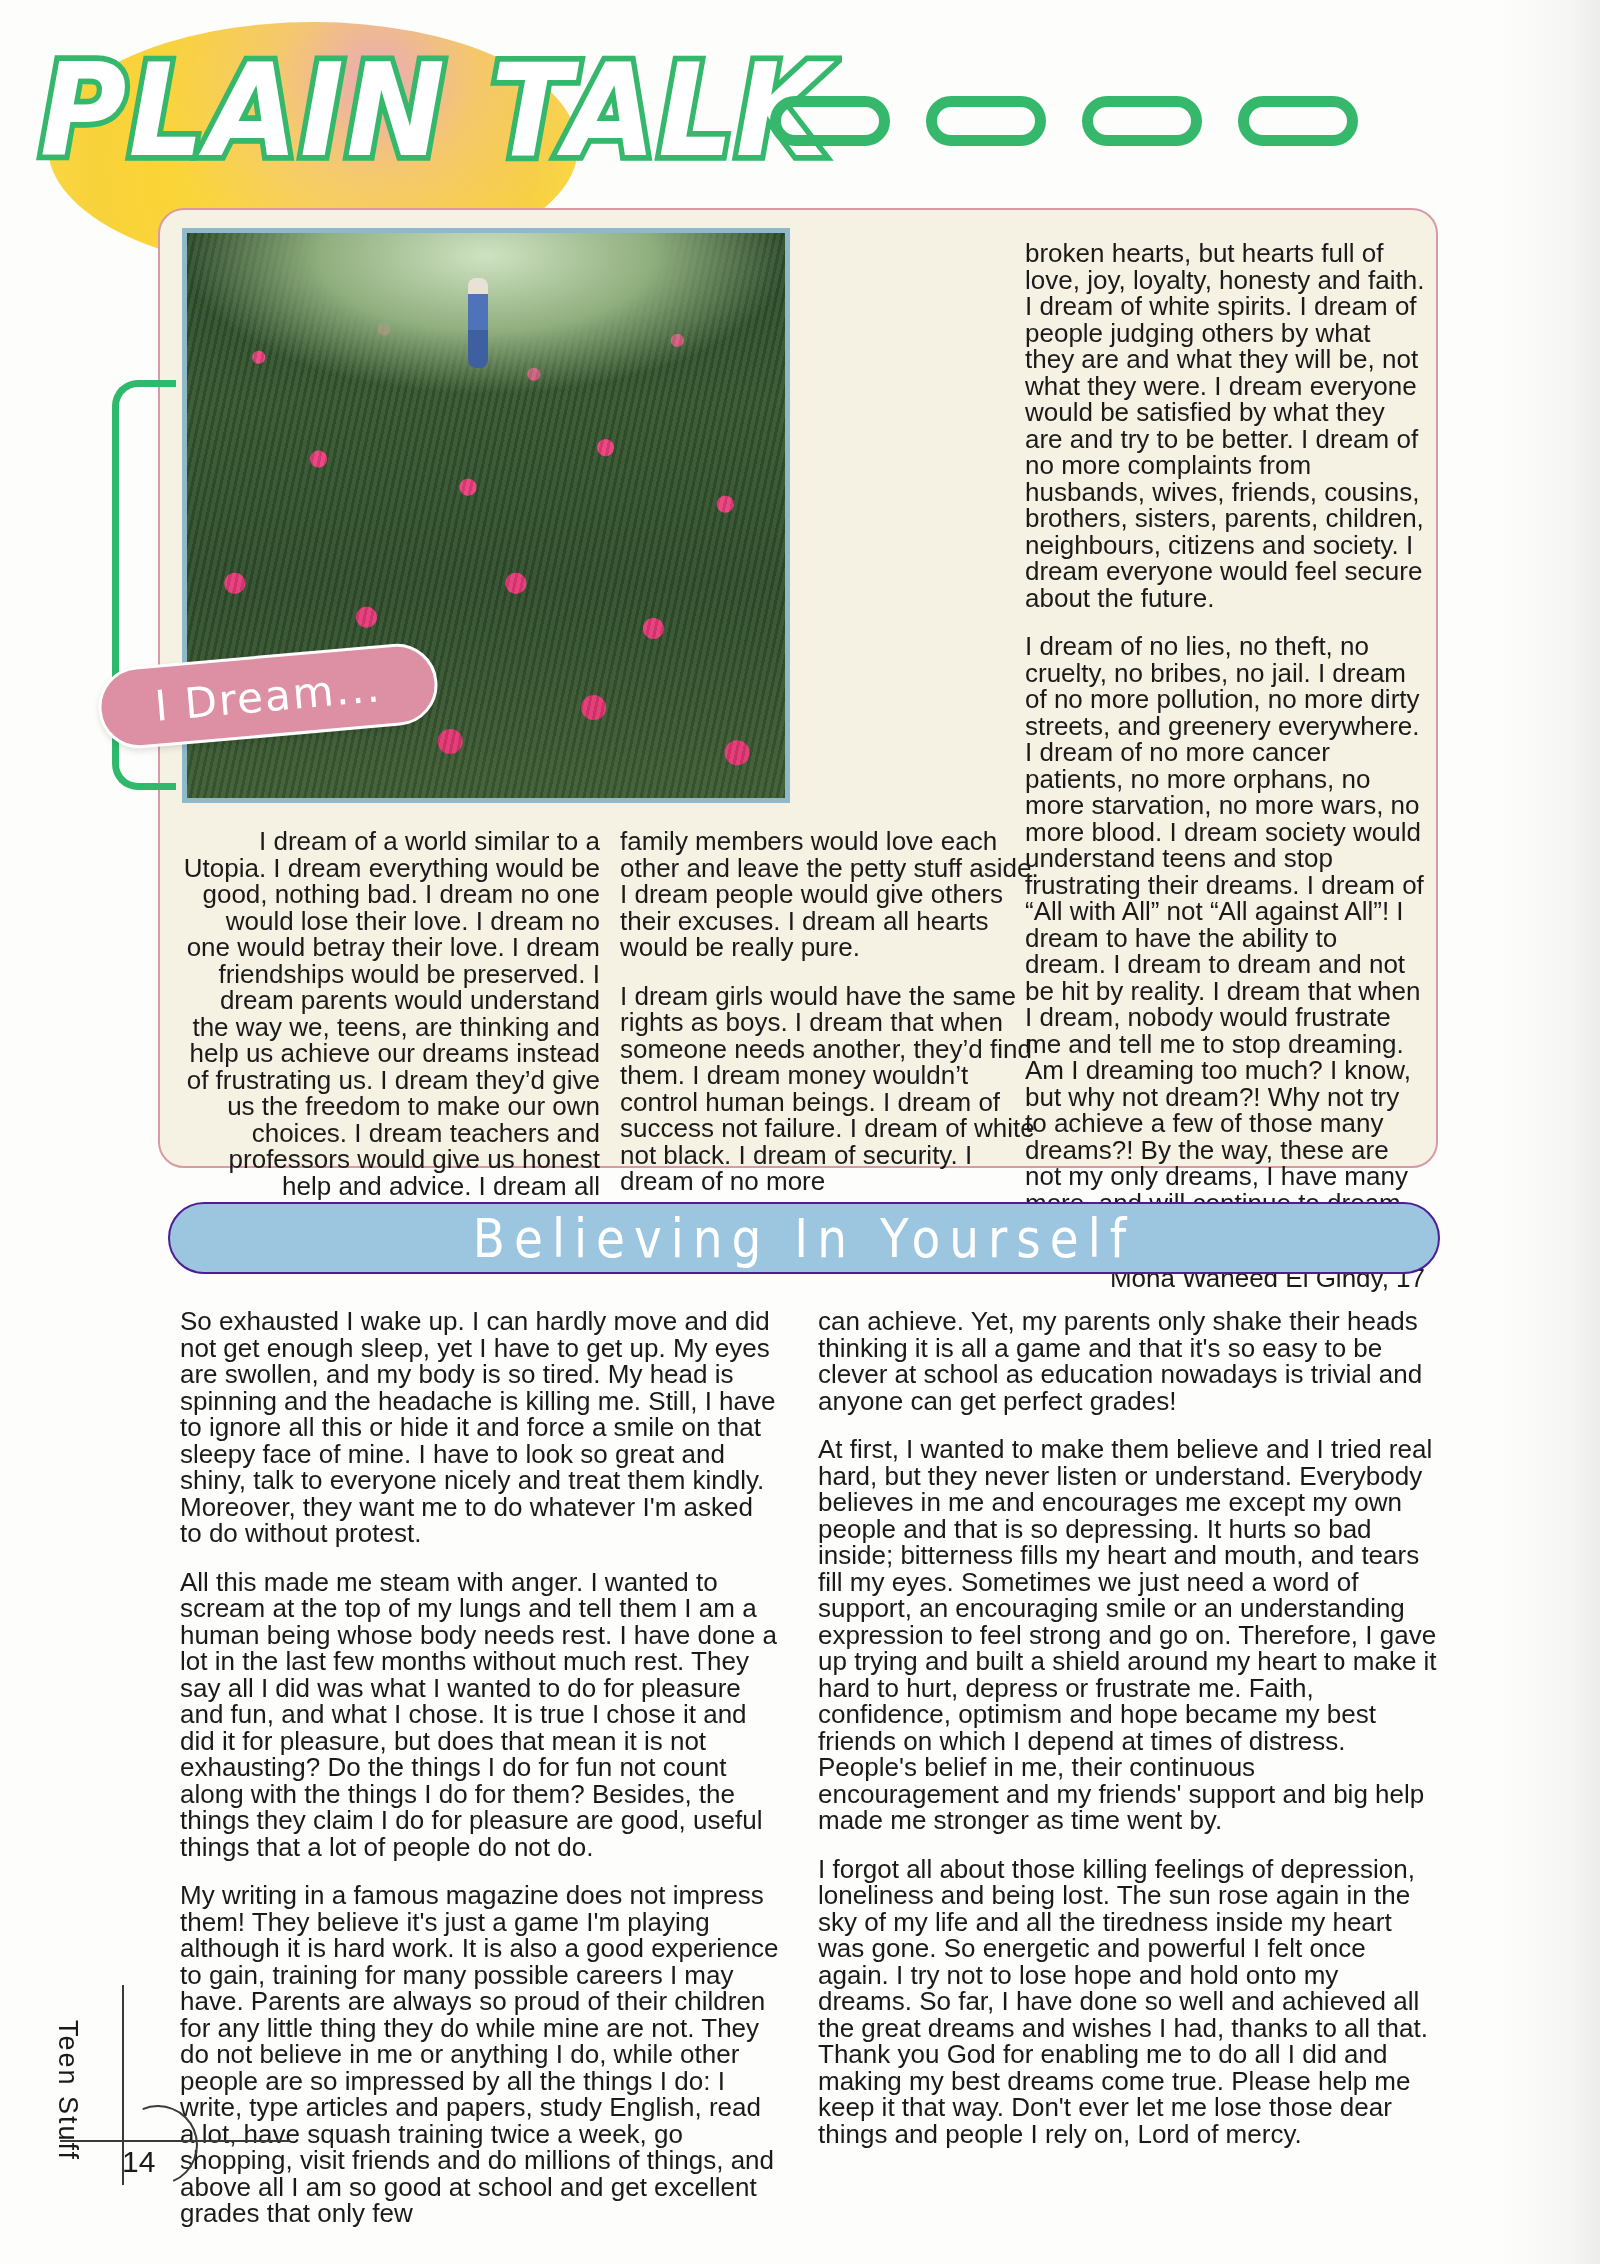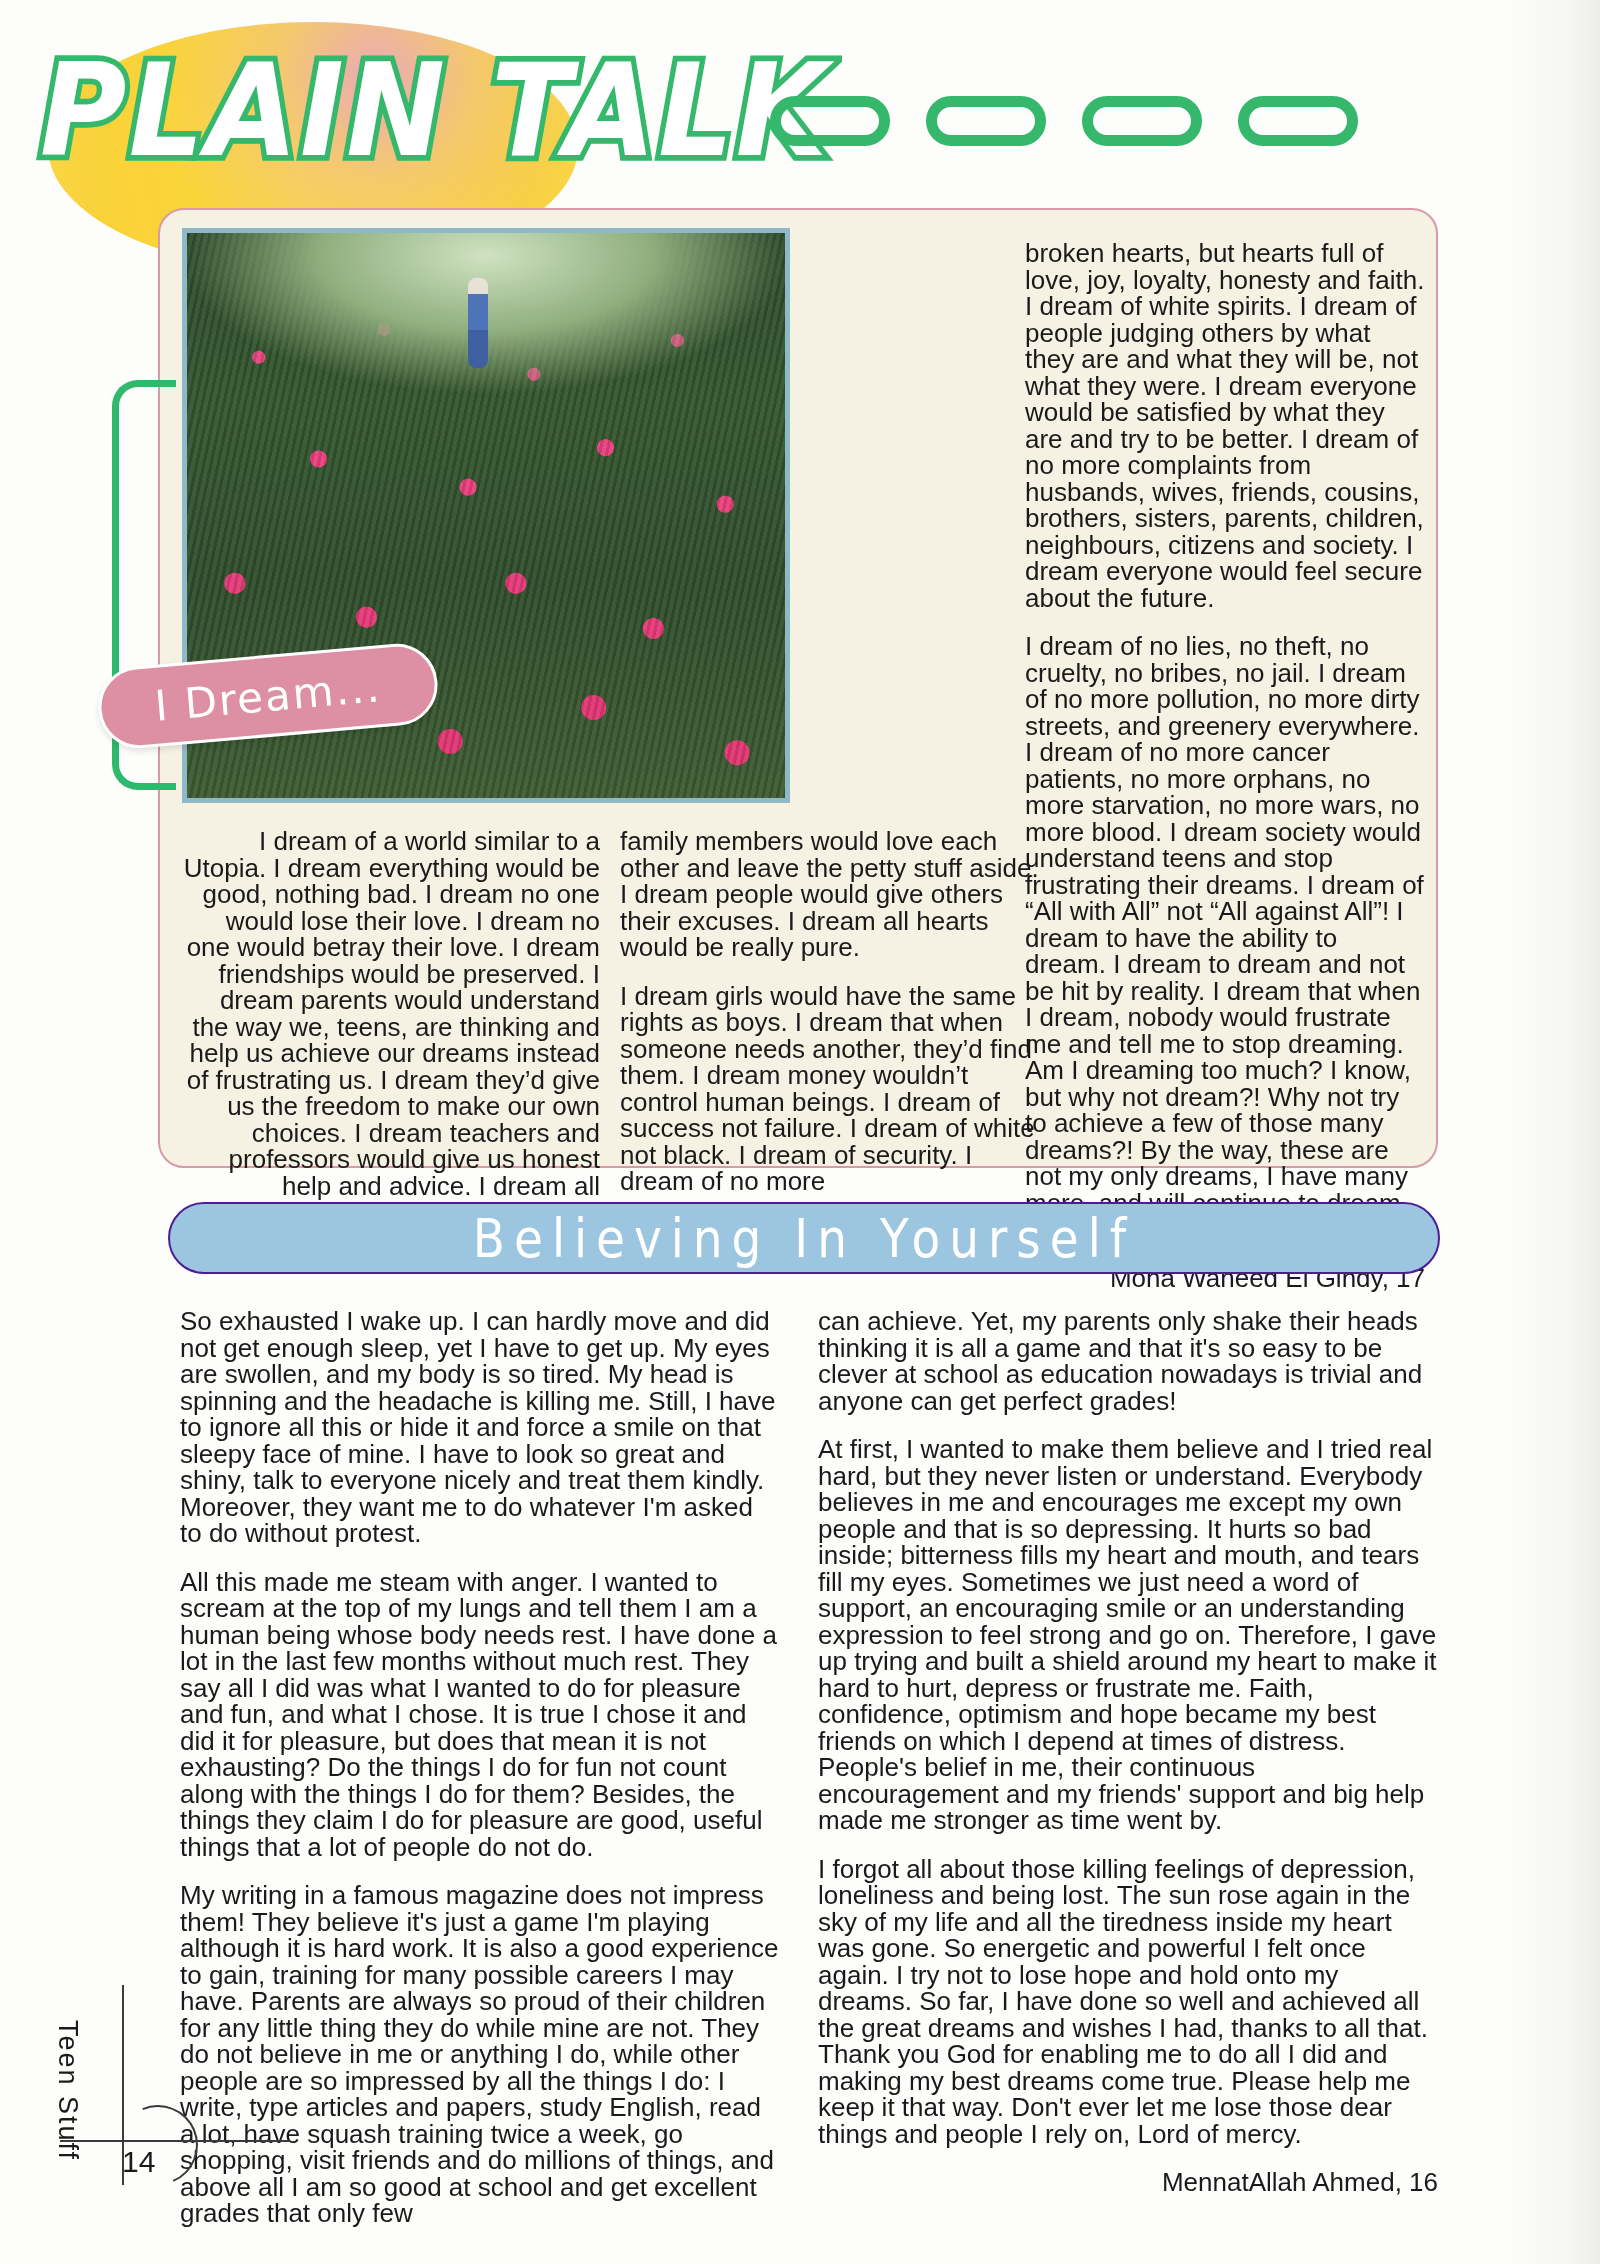--- a/index.html
+++ b/index.html
@@ -268,21 +268,20 @@
   <div class="col" id="believe-col-1">
     <p>So exhausted I wake up. I can hardly move and did not get enough sleep, yet I have to get up. My eyes are swollen, and my body is so tired. My head is spinning and the headache is killing me. Still, I have to ignore all this or hide it and force a smile on that sleepy face of mine. I have to look so great and shiny, talk to everyone nicely and treat them kindly. Moreover, they want me to do whatever I'm asked to do without protest.</p>
     <p>All this made me steam with anger. I wanted to scream at the top of my lungs and tell them I am a human being whose body needs rest. I have done a lot in the last few months without much rest. They say all I did was what I wanted to do for pleasure and fun, and what I chose. It is true I chose it and did it for pleasure, but does that mean it is not exhausting? Do the things I do for fun not count along with the things I do for them? Besides, the things they claim I do for pleasure are good, useful things that a lot of people do not do.</p>
     <p>My writing in a famous magazine does not impress them! They believe it's just a game I'm playing although it is hard work. It is also a good experience to gain, training for many possible careers I may have. Parents are always so proud of their children for any little thing they do while mine are not. They do not believe in me or anything I do, while other people are so impressed by all the things I do: I write, type articles and papers, study English, read a lot, have squash training twice a week, go shopping, visit friends and do millions of things, and above all I am so good at school and get excellent grades that only few</p>
   </div>
 
   <div class="col" id="believe-col-2">
     <p>can achieve. Yet, my parents only shake their heads thinking it is all a game and that it's so easy to be clever at school as education nowadays is trivial and anyone can get perfect grades!</p>
     <p>At first, I wanted to make them believe and I tried real hard, but they never listen or understand. Everybody believes in me and encourages me except my own people and that is so depressing. It hurts so bad inside; bitterness fills my heart and mouth, and tears fill my eyes. Sometimes we just need a word of support, an encouraging smile or an understanding expression to feel strong and go on. Therefore, I gave up trying and built a shield around my heart to make it hard to hurt, depress or frustrate me. Faith, confidence, optimism and hope became my best friends on which I depend at times of distress. People's belief in me, their continuous encouragement and my friends' support and big help made me stronger as time went by.</p>
     <p>I forgot all about those killing feelings of depression, loneliness and being lost. The sun rose again in the sky of my life and all the tiredness inside my heart was gone. So energetic and powerful I felt once again. I try not to lose hope and hold onto my dreams. So far, I have done so well and achieved all the great dreams and wishes I had, thanks to all that. Thank you God for enabling me to do all I did and making my best dreams come true. Please help me keep it that way. Don't ever let me lose those dear things and people I rely on, Lord of mercy.</p>
-    <p class="byline">MennatAllah Ahmed, 16</p>
   </div>
 
   <div class="folio-rule-v"></div>
   <div class="folio-rule-h"></div>
   <div class="folio-arc"></div>
   <div class="teen-stuff">Teen Stuff</div>
   <div class="folio-num">14</div>
 
   <div class="edge-smudge"></div>
 </div>

